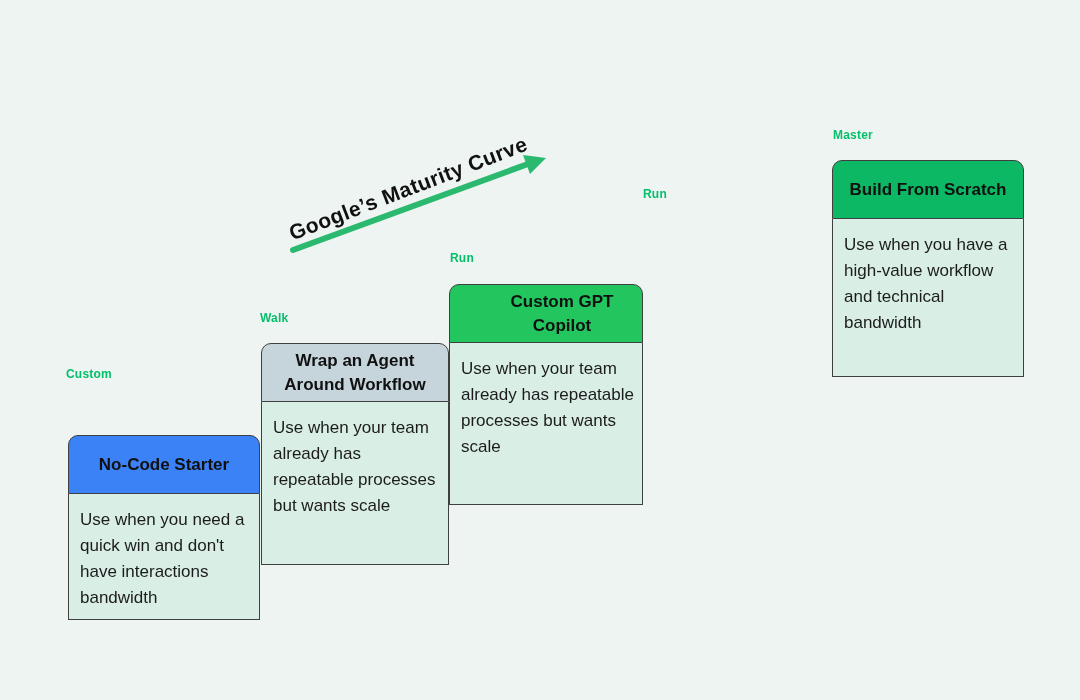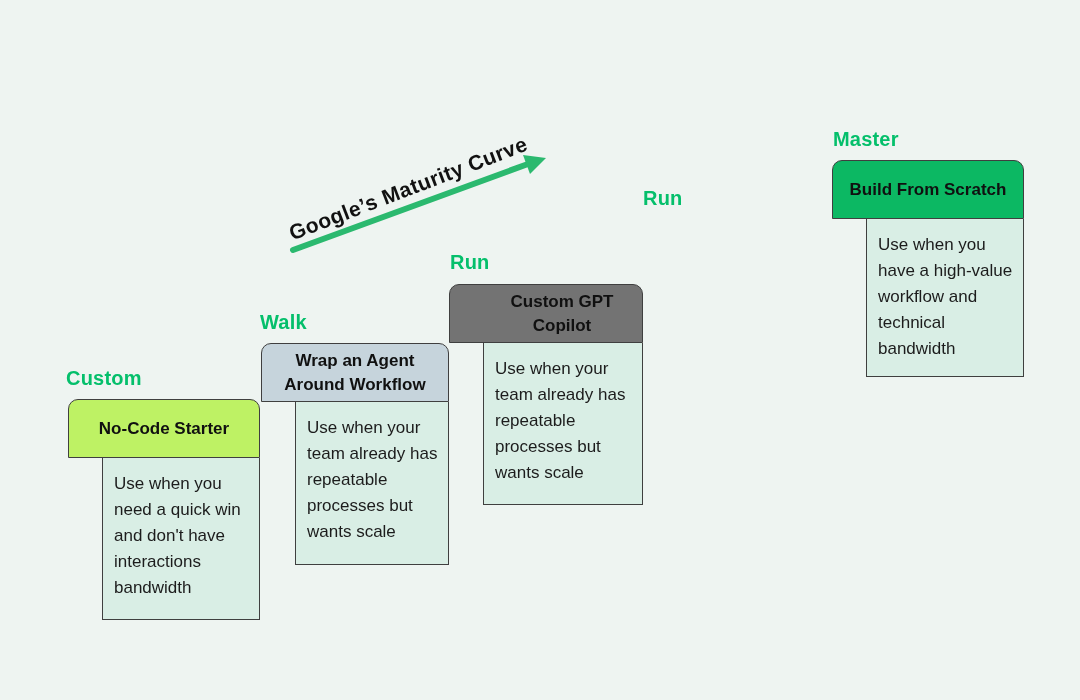--- a/index.html
+++ b/index.html
@@ -9,21 +9,21 @@
   }
   .canvas {
     position:relative;
     width:1080px;
     height:700px;
     background:#eef4f1;
     overflow:hidden;
   }
   .stage-label {
     position:absolute;
-    font-size:20px;
+    font-size:12px;
     font-weight:bold;
     color:#04bf6b;
     letter-spacing:0.2px;
     white-space:nowrap;
   }
   .card {
     position:absolute;
     display:flex;
     flex-direction:column;
   }
@@ -45,21 +45,20 @@
   .card-body {
     flex:1;
     border:1.5px solid #3f3f3f;
     border-top:none;
     background:#d9eee5;
     color:#1c1c1c;
     font-size:17px;
     line-height:26px;
     padding:13px 6px 0 11px;
     box-sizing:border-box;
-    margin-left:34px;
   }
   
   .c1 { left:68px;  top:399px; width:192px; height:221px; }
   .c2 { left:261px; top:343px; width:188px; height:222px; }
   .c3 { left:449px; top:284px; width:194px; height:221px; }
   .c4 { left:642px; top:218px; width:190px; height:220px; }
   .c5 { left:832px; top:160px; width:192px; height:217px; }
   .l1 { left:66px;  top:367px; }
   .l2 { left:260px; top:311px; }
   .l3 { left:450px; top:251px; }
@@ -97,31 +96,31 @@
     <polygon points="266,28 250,44 243,25" fill="currentColor"></polygon>
   </svg>
 
   <div class="stage-label l1">Custom</div>
   <div class="stage-label l2">Walk</div>
   <div class="stage-label l3">Run</div>
   <div class="stage-label l4">Run</div>
   <div class="stage-label l5">Master</div>
 
   <div class="card c1">
-    <div class="card-header" style="background-color: #bef264;">No-Code Starter</div>
+    <div class="card-header" style="background-color: #3b82f6; margin-top: 36px;">No-Code Starter</div>
     <div class="card-body">Use when you need a quick win and don't have interactions bandwidth</div>
   </div>
 
   <div class="card c2">
     <div class="card-header" style="background-color: rgb(198, 212, 220); padding-left: 8px;">Wrap an Agent Around Workflow</div>
     <div class="card-body">Use when your team already has repeatable processes but wants scale</div>
   </div>
 
   <div class="card c3">
-    <div class="card-header" style="background-color: #737373; padding-left: 40px;">Custom GPT Copilot</div>
+    <div class="card-header" style="background-color: #22c55e; padding-left: 40px;">Custom GPT Copilot</div>
     <div class="card-body">Use when your team already has repeatable processes but wants scale</div>
   </div>
 
 
   <div class="card c5">
     <div class="card-header" style="background-color: rgb(12, 184, 99);">Build From Scratch</div>
     <div class="card-body">Use when you have a high-value workflow and technical bandwidth</div>
   </div>
 
 </div>

